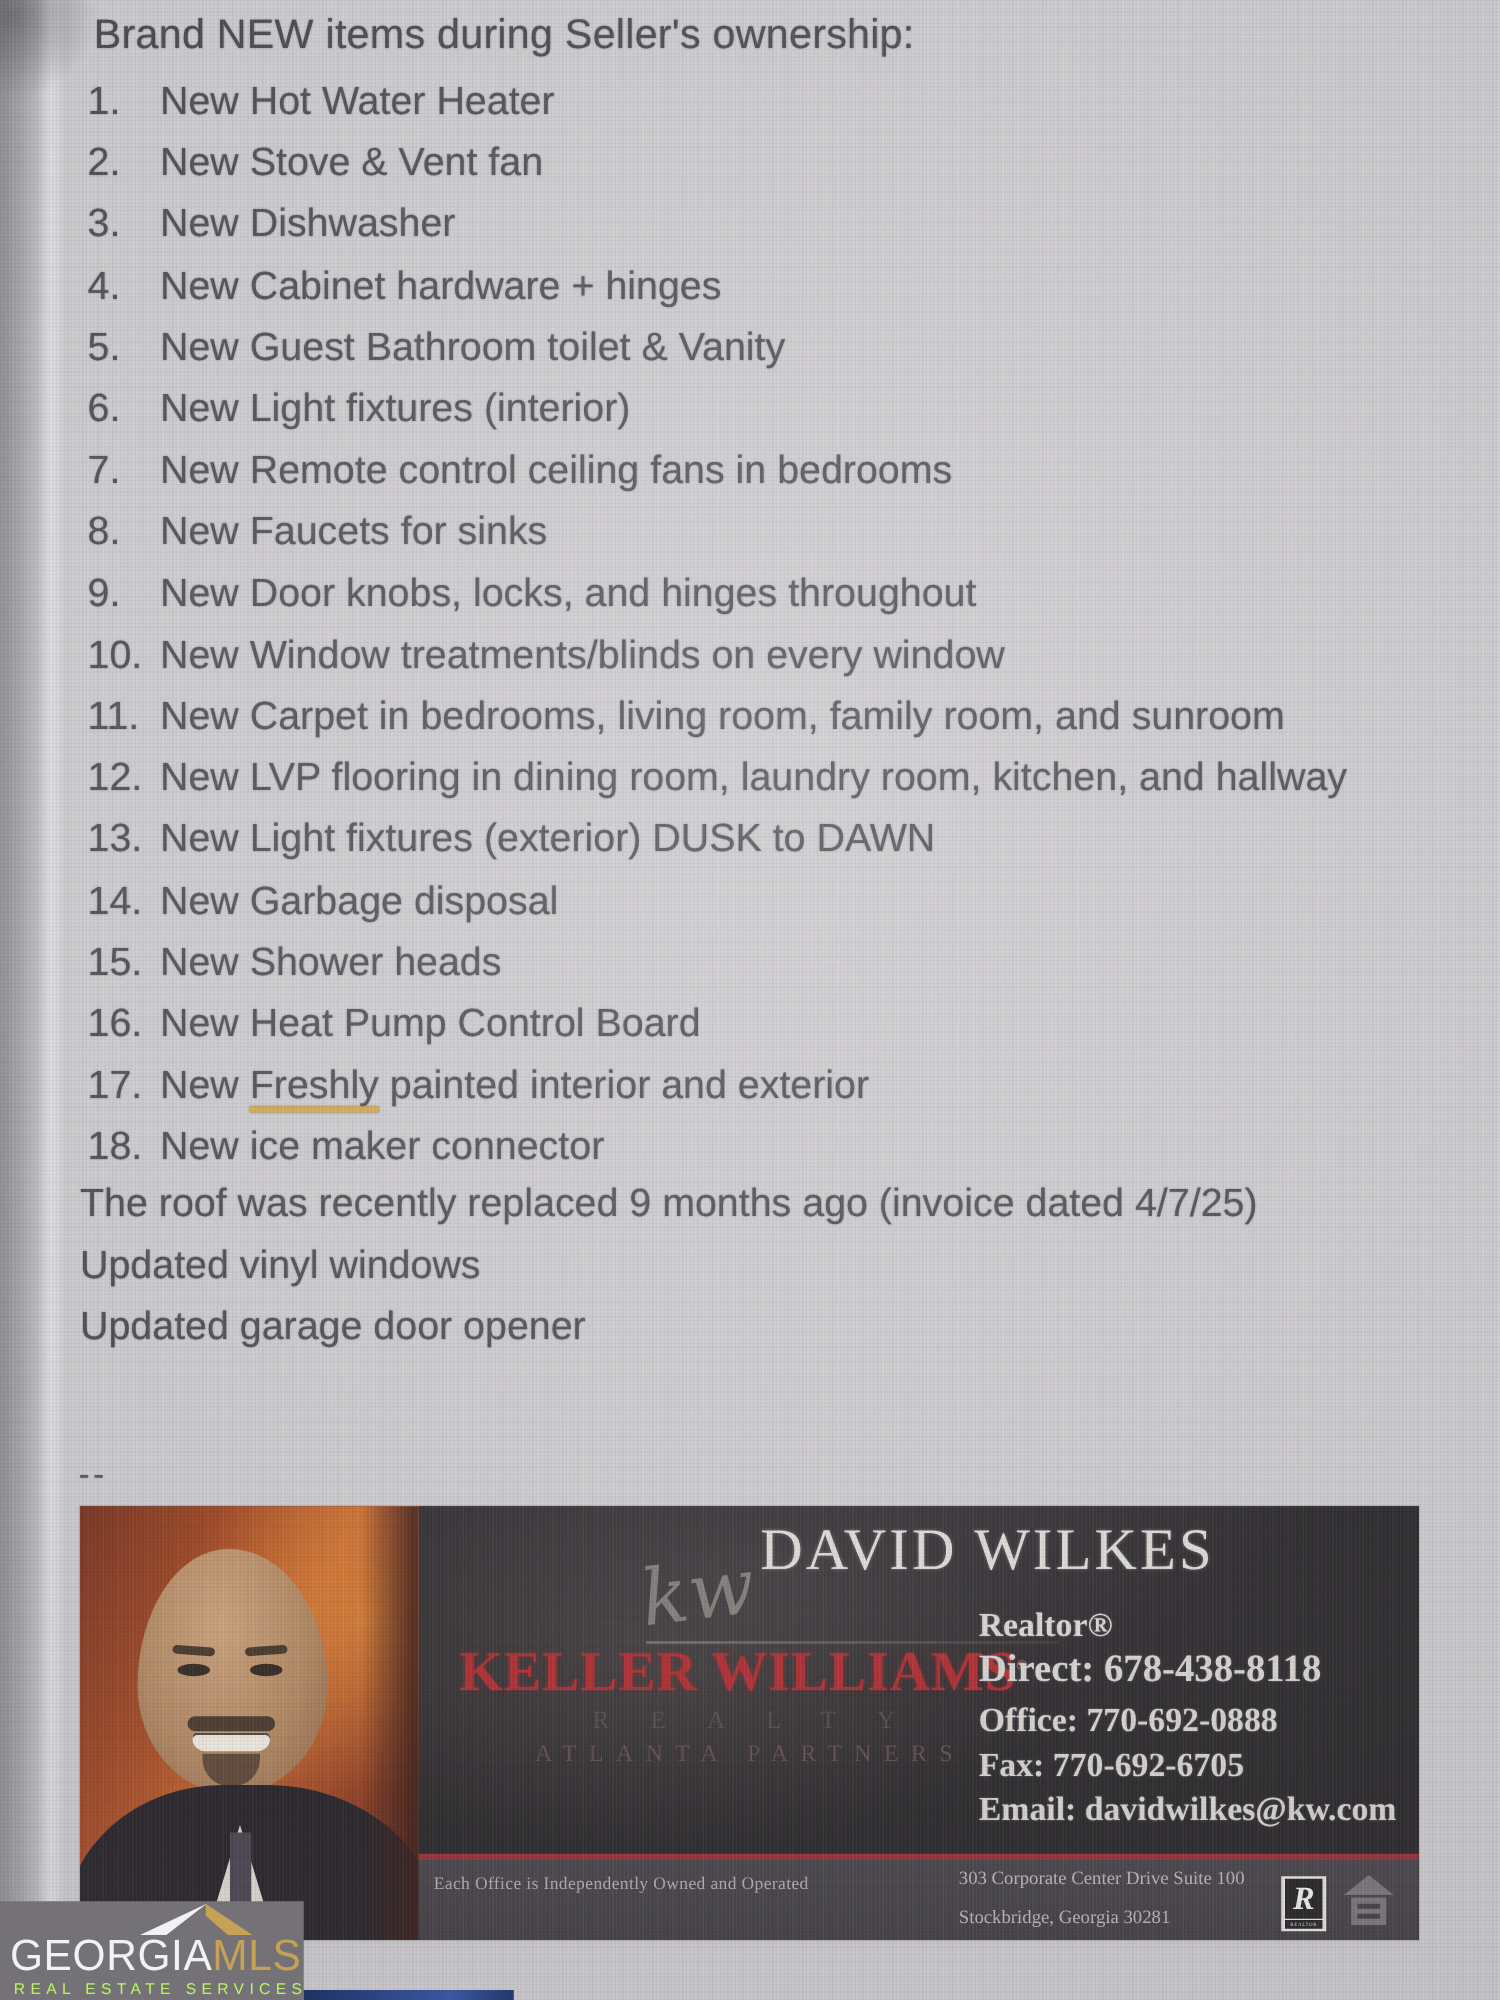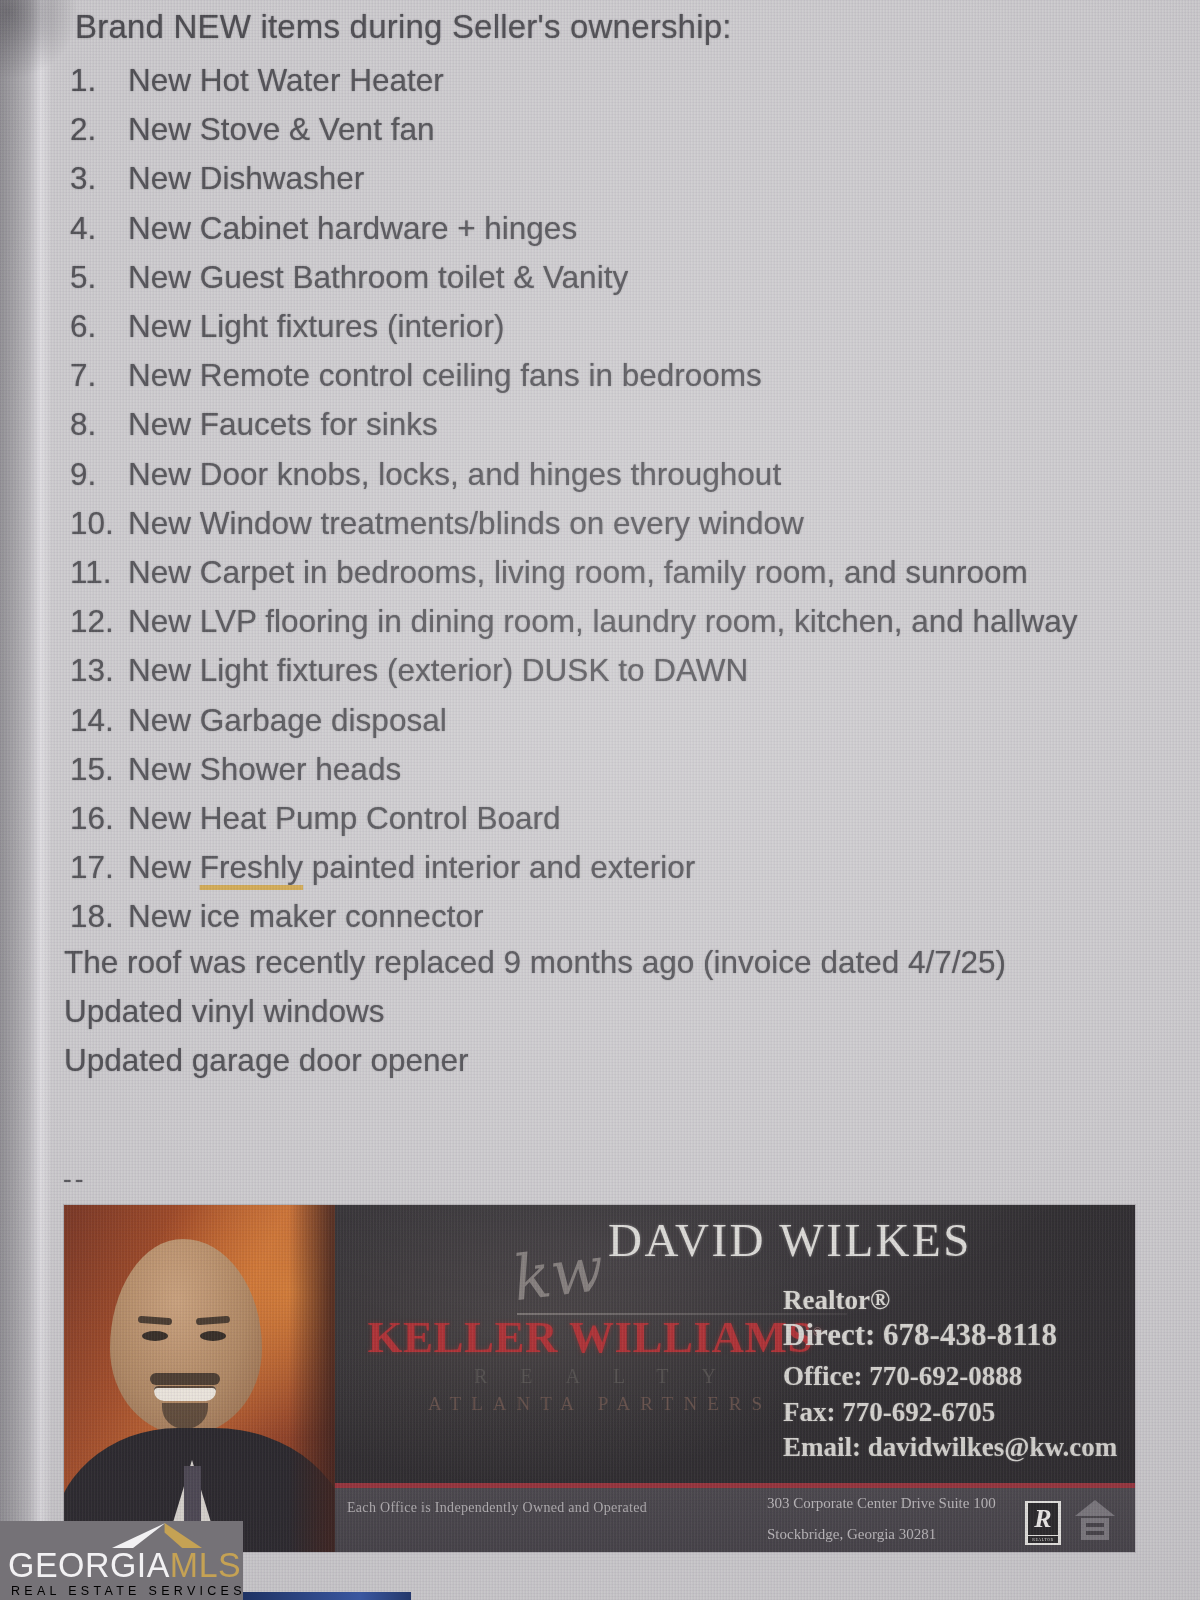--- a/index.html
+++ b/index.html
@@ -129,21 +129,21 @@
 
   
   .mls{position:absolute;left:0;top:1521px;width:243px;height:79px;background:#757277;z-index:7;}
   .mls .roof-l{position:absolute;left:112px;top:2px;width:62px;height:25px;background:#f2f1f3;
       clip-path:polygon(86% 0, 0 100%, 34% 100%);}
   .mls .roof-r{position:absolute;left:150px;top:2px;width:52px;height:25px;background:#c5a254;
       clip-path:polygon(28% 0, 100% 100%, 62% 100%, 28% 38%);}
   .mls-text{position:absolute;left:8px;top:24px;font-size:35px;letter-spacing:.5px;
       color:#f2f1f3;transform:scaleX(.97);transform-origin:left;white-space:nowrap;}
   .mls-text .gold{color:#c5a254;}
-  .mls-tag{position:absolute;left:11px;top:63px;font-size:12.5px;letter-spacing:4.3px;color:#000000;white-space:nowrap;}
+  .mls-tag{position:absolute;left:11px;top:63px;font-size:12.5px;letter-spacing:4.3px;color:#bef264;white-space:nowrap;}
 
   .bottom-blue{position:absolute;left:243px;top:1592px;width:168px;height:8px;z-index:7;
       background:linear-gradient(90deg,#1e3264,#3a57a0 70%,#24386b);}
 </style>
 </head>
 <body>
 
 <div class="edge-left"></div>
 <div class="corner-smudge"></div>
 

